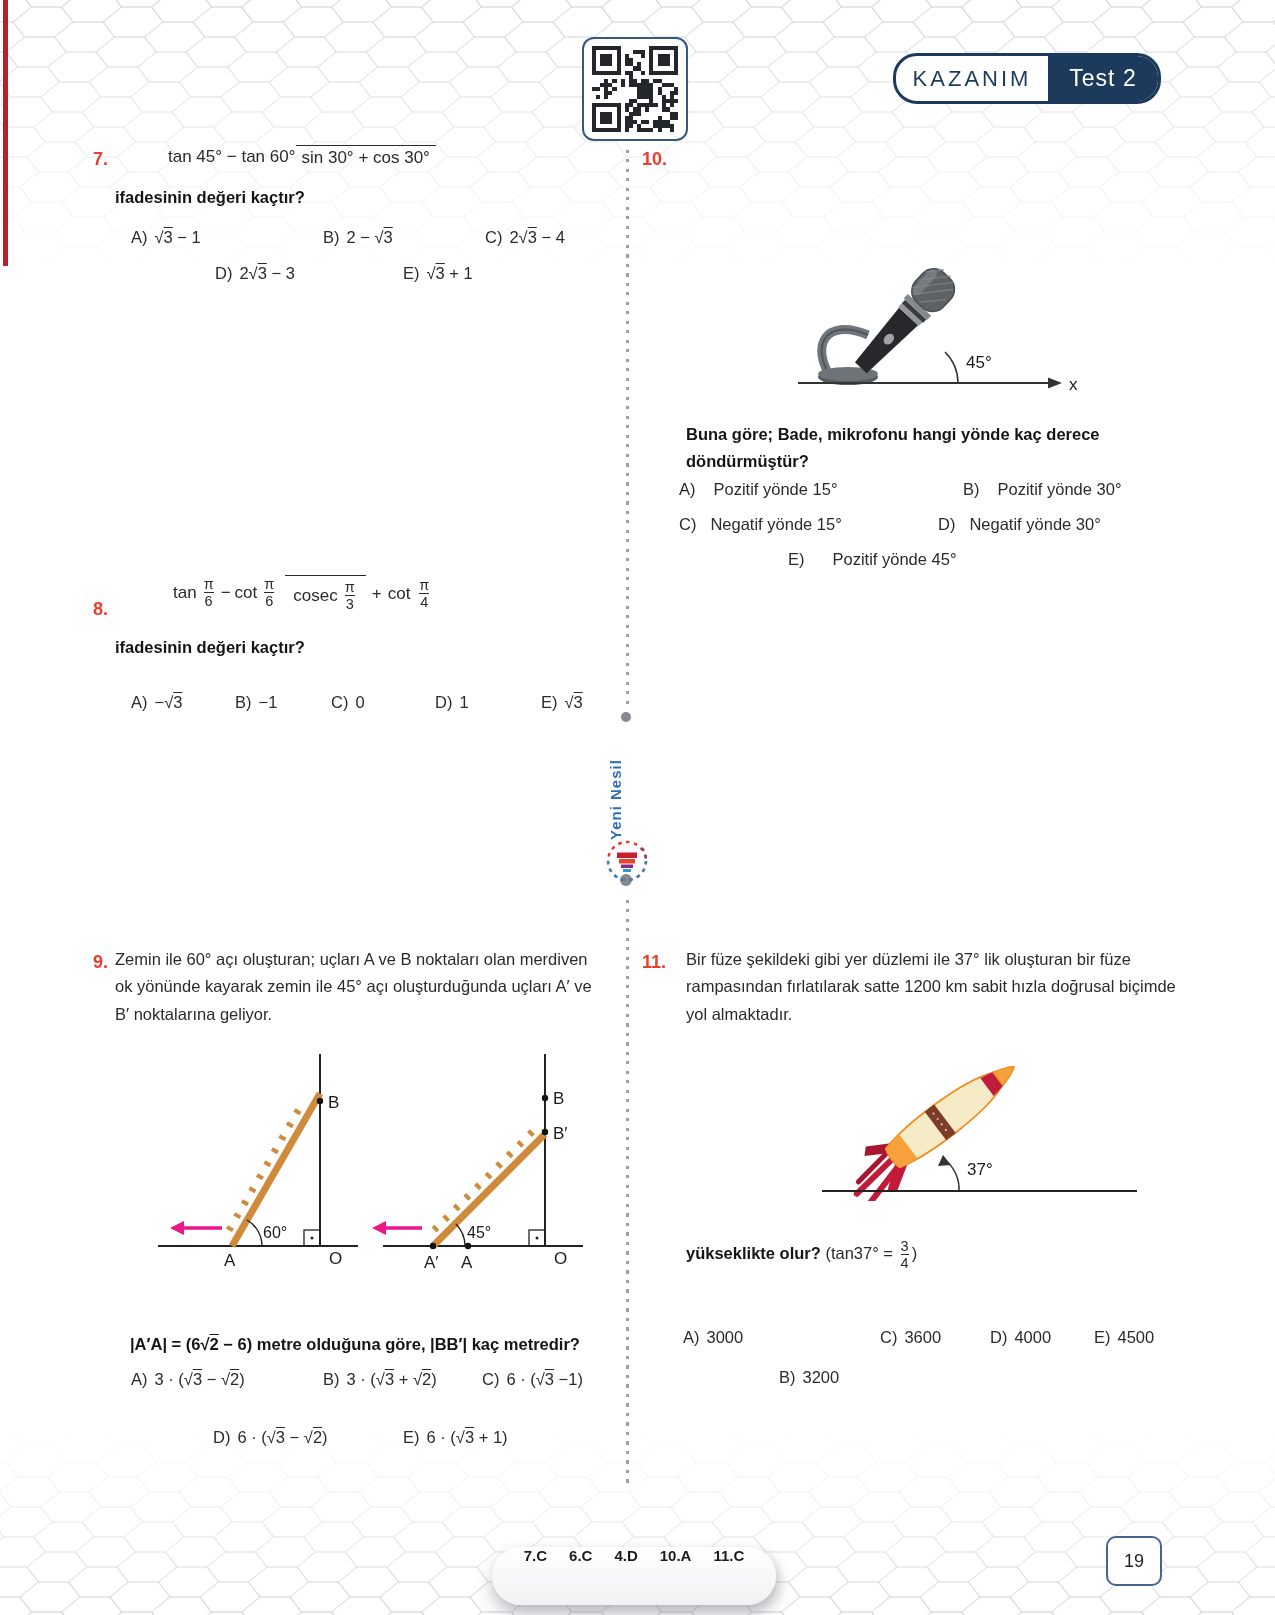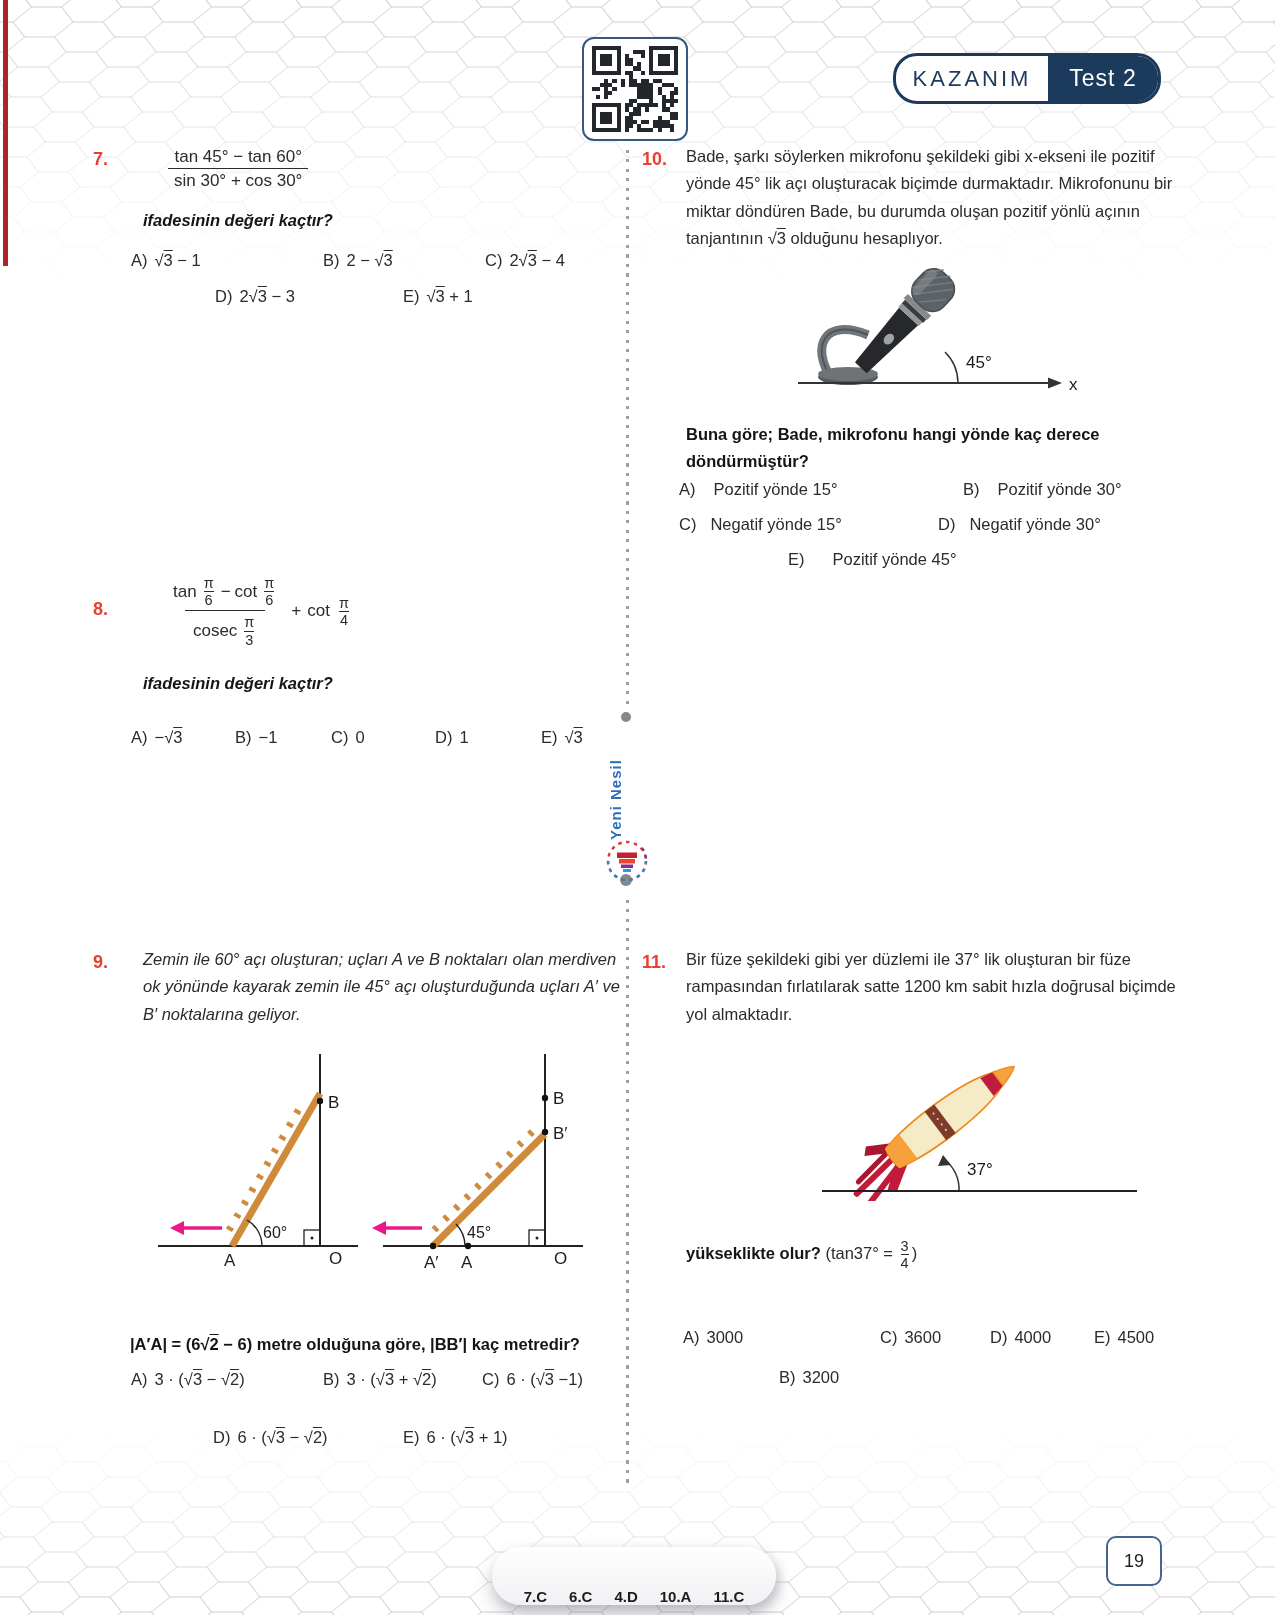--- a/index.html
+++ b/index.html
@@ -22,39 +22,39 @@
              color:#fff;font-size:23px;font-weight:500;letter-spacing:1px;}
   
   .dots{position:absolute;left:626px;width:3px;
         background:repeating-linear-gradient(to bottom,#9aa0a6 0 3px,transparent 3px 9.5px);}
   .bigdot{position:absolute;border-radius:50%;background:#85898d;}
   .wordmark{position:absolute;left:607px;top:740px;height:100px;writing-mode:vertical-rl;
             transform:rotate(180deg);font-size:15px;font-weight:bold;color:#2f6fb7;letter-spacing:1px;}
   
   .q{position:absolute;font-size:16.5px;line-height:1.66;}
   .qnum{position:absolute;left:0;top:2px;color:#e8402e;font-weight:bold;font-size:18px;}
-  .qtext{margin-left:50px;font-style:italic;}
+  .qtext{margin-left:22px;}
   .ind44{margin-left:44px;}
   .stem{font-weight:bold;color:#151515;}
   .opt{position:absolute;white-space:nowrap;}
   .olab{margin-right:7px;}
-  .frac{display:inline-flex;flex-direction:column;text-align:center;vertical-align:middle;line-height:1.3;align-items:center;}
+  .frac{display:inline-flex;flex-direction:row;text-align:center;vertical-align:middle;line-height:1.3;align-items:center;}
   .frac .den{border-top:1.6px solid #2b2b2b;}
   .ifr{display:inline-flex;flex-direction:column;text-align:center;vertical-align:middle;
        font-size:14.5px;line-height:1.12;margin:0 3px;}
   .ifr .d{border-top:1.3px solid #2b2b2b;}
   .exr{display:inline-flex;align-items:center;justify-content:center;gap:4px;}
   .rad{text-decoration:overline;}
   .flab{font-size:17px;fill:#1c1c1c;}
   .fang{font-size:16px;fill:#1c1c1c;}
   
   .answers-pill{position:absolute;left:492px;top:1547px;width:284px;height:58px;border-radius:29px;
                 background:linear-gradient(180deg,#ffffff,#f1f1f4);
                 box-shadow:0 10px 18px rgba(110,110,125,.38), 4px 4px 10px rgba(130,130,140,.25);
-                display:flex;align-items:flex-end;justify-content:center;gap:22px;
+                display:flex;align-items:flex-start;justify-content:center;gap:22px;
                 font-weight:bold;font-size:15px;color:#1c1c1c;}
   .pagebox{position:absolute;left:1106px;top:1536px;width:52px;height:46px;border:2px solid #44668c;
            border-radius:10px;background:#fff;display:flex;align-items:center;justify-content:center;
            font-size:18px;color:#222;}
 </style>
 </head>
 <body>
 
 <svg id="hexTop" class="hexband">
     <g transform="skewX(-13)">
@@ -939,21 +939,20 @@
     <span class="opt" style="left:38px;top:0;"><span class="olab">A)</span><span class="m">3 · (√<span class="rad">3</span> − √<span class="rad">2</span>)</span></span>
     <span class="opt" style="left:230px;top:0;"><span class="olab">B)</span><span class="m">3 · (√<span class="rad">3</span> + √<span class="rad">2</span>)</span></span>
     <span class="opt" style="left:389px;top:0;"><span class="olab">C)</span><span class="m">6 · (√<span class="rad">3</span> −1)</span></span>
     <span class="opt" style="left:120px;top:58px;"><span class="olab">D)</span><span class="m">6 · (√<span class="rad">3</span> − √<span class="rad">2</span>)</span></span>
     <span class="opt" style="left:310px;top:58px;"><span class="olab">E)</span><span class="m">6 · (√<span class="rad">3</span> + 1)</span></span>
   </div>
 </div>
 
 <div class="q" id="q10" style="left:642px;top:143px;width:540px;height:780px;">
   <span class="qnum">10.</span>
-  <div class="ind44 m" style="width:496px;">Bade, şarkı söylerken mikrofonu şekildeki gibi x-ekseni ile pozitif yönde 45° lik açı oluşturacak biçimde durmaktadır. Mikrofonunu bir miktar döndüren Bade, bu durumda oluşan pozitif yönlü açının tanjantının √<span class="rad">3</span> olduğunu hesaplıyor.</div>
   <svg style="position:absolute;left:148px;top:120px;" width="300" height="145" viewBox="0 0 300 145">
     <path d="M 42,116 C 20,84 34,54 78,72" stroke="#70767b" stroke-width="9" fill="none"></path>
     <path d="M 42,116 C 20,84 34,54 78,72" stroke="#50555a" stroke-width="2" fill="none"></path>
     <ellipse cx="58" cy="114" rx="30" ry="8" fill="#585d61"></ellipse>
     <ellipse cx="58" cy="111" rx="30" ry="7" fill="#6d7377"></ellipse>
     <g transform="translate(64,112) rotate(-47)">
       <polygon points="10,-8 10,8 80,13 80,-13" fill="#26282b"></polygon>
       <rect x="80" y="-14" width="5" height="28" fill="#93979b"></rect>
       <rect x="85" y="-14" width="5" height="29" fill="#3a3d40"></rect>
       <rect x="90" y="-16" width="6" height="32" fill="#84898d"></rect>

